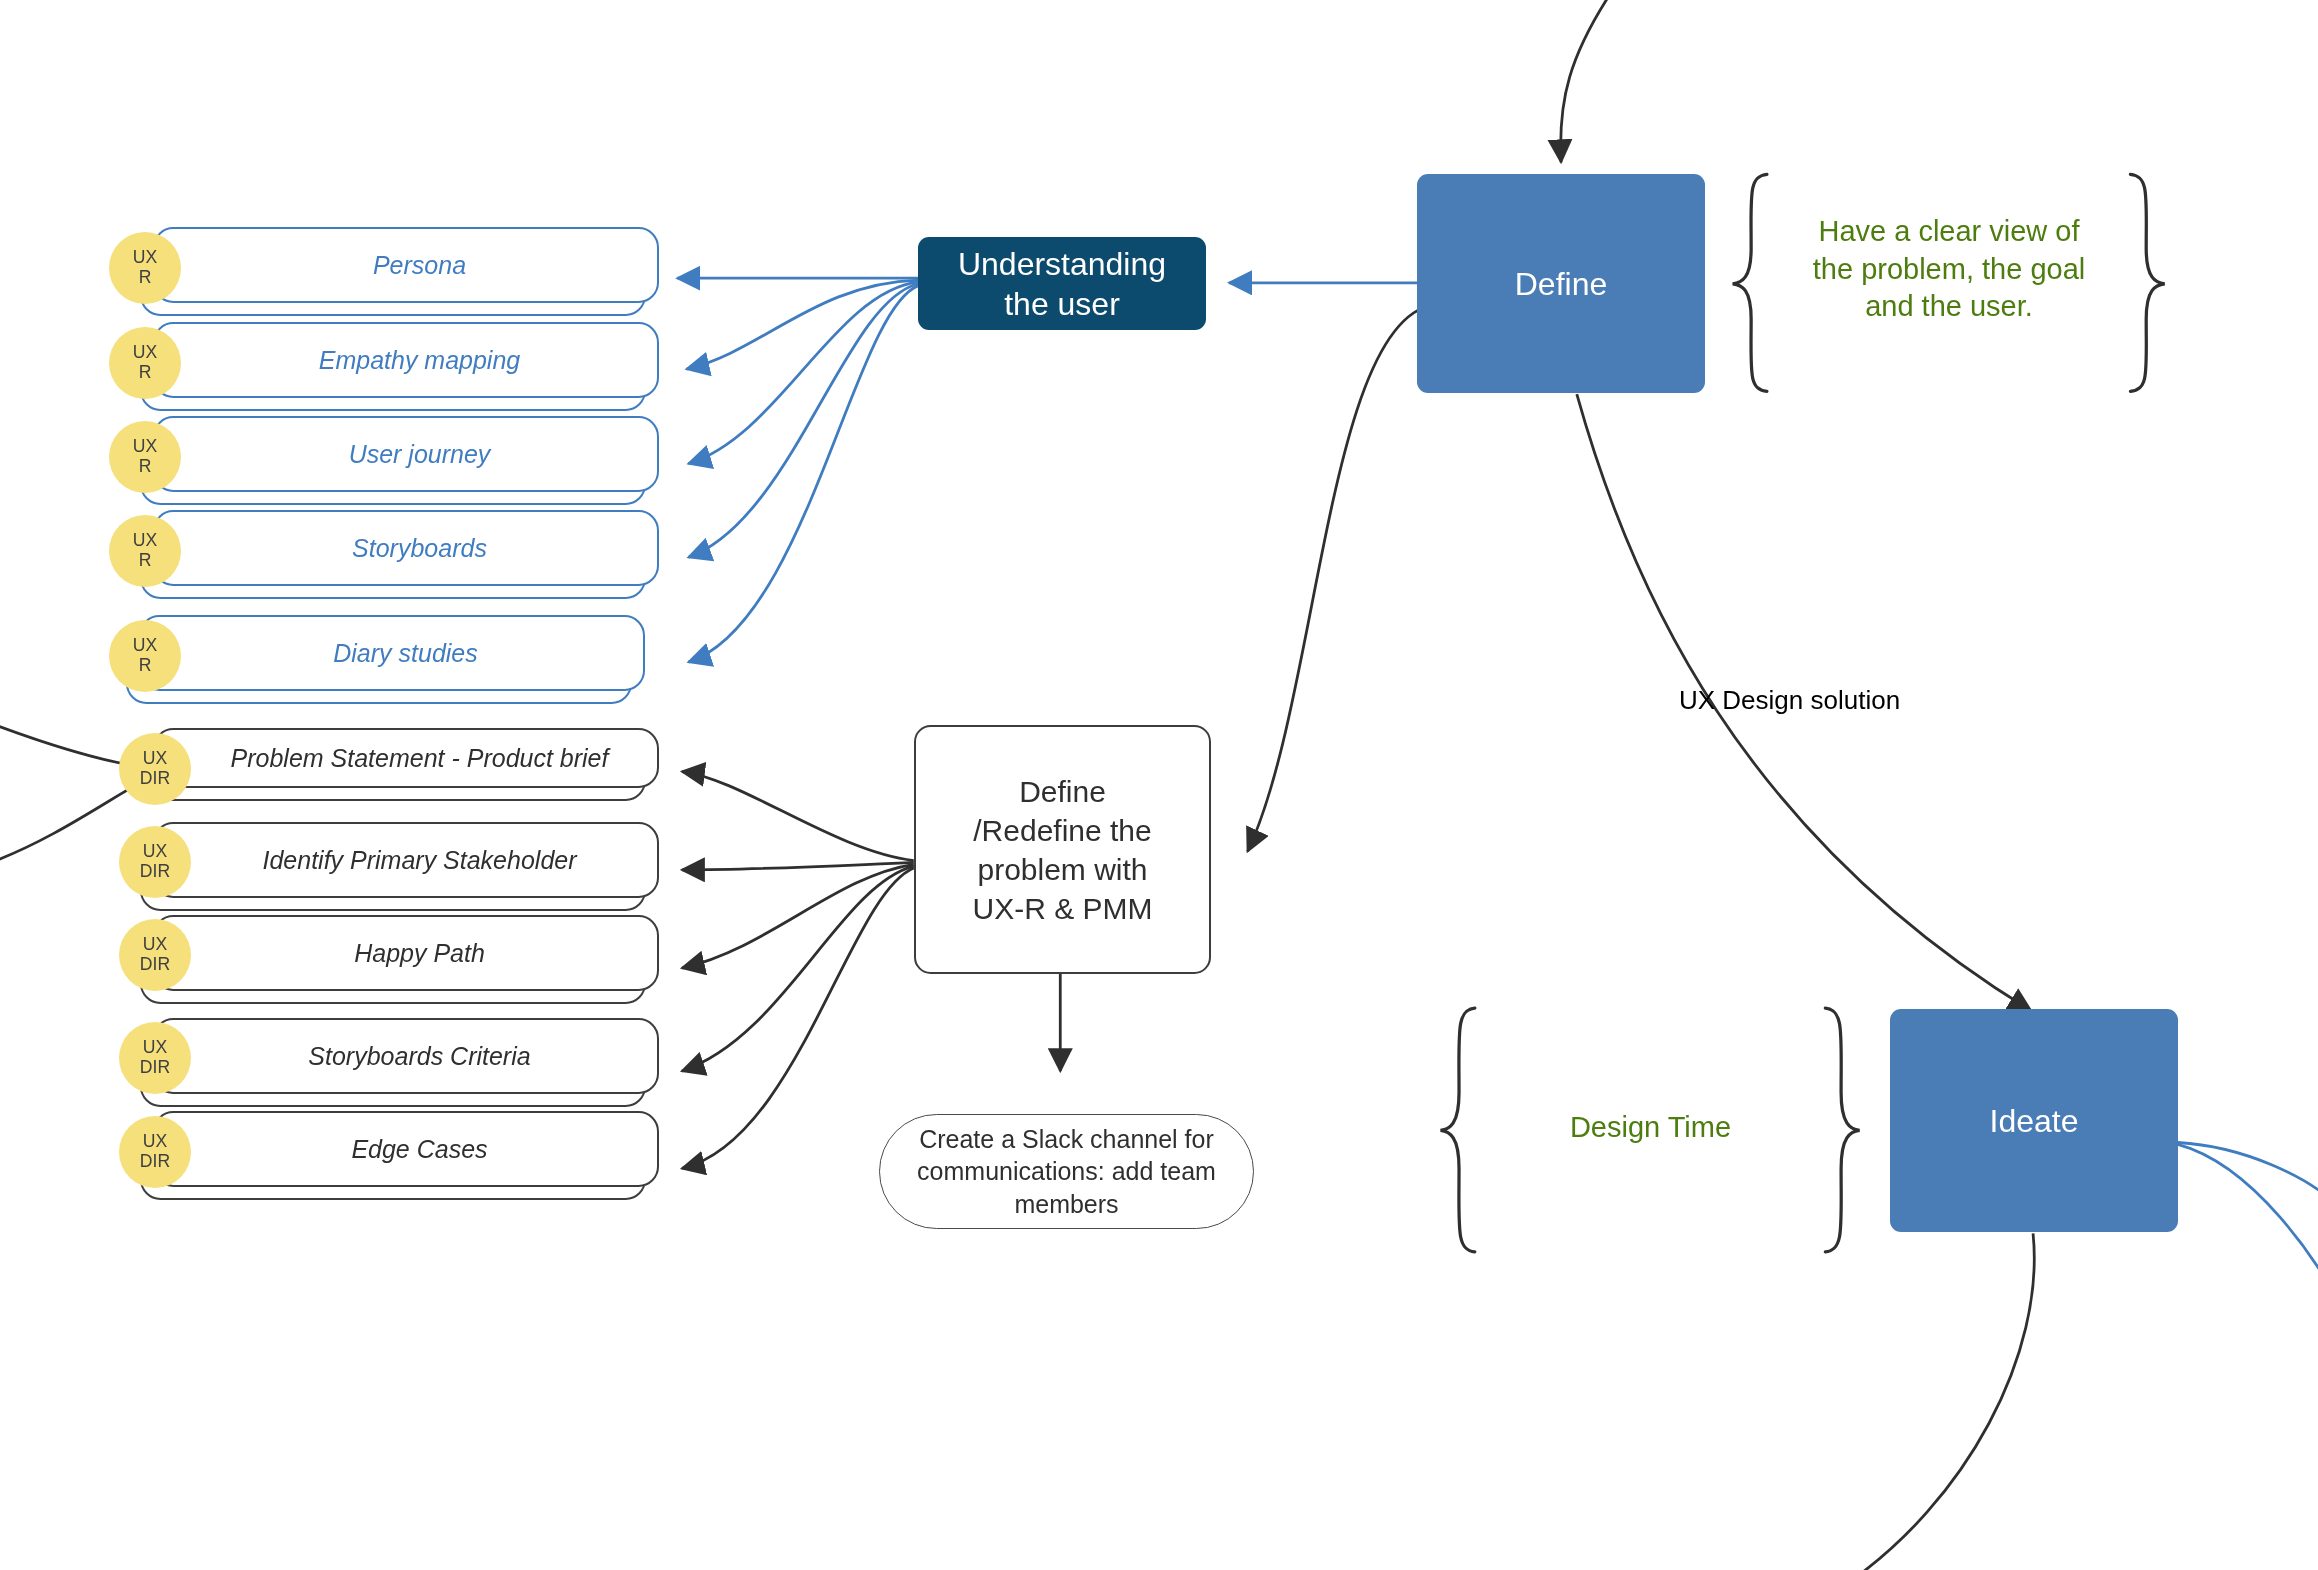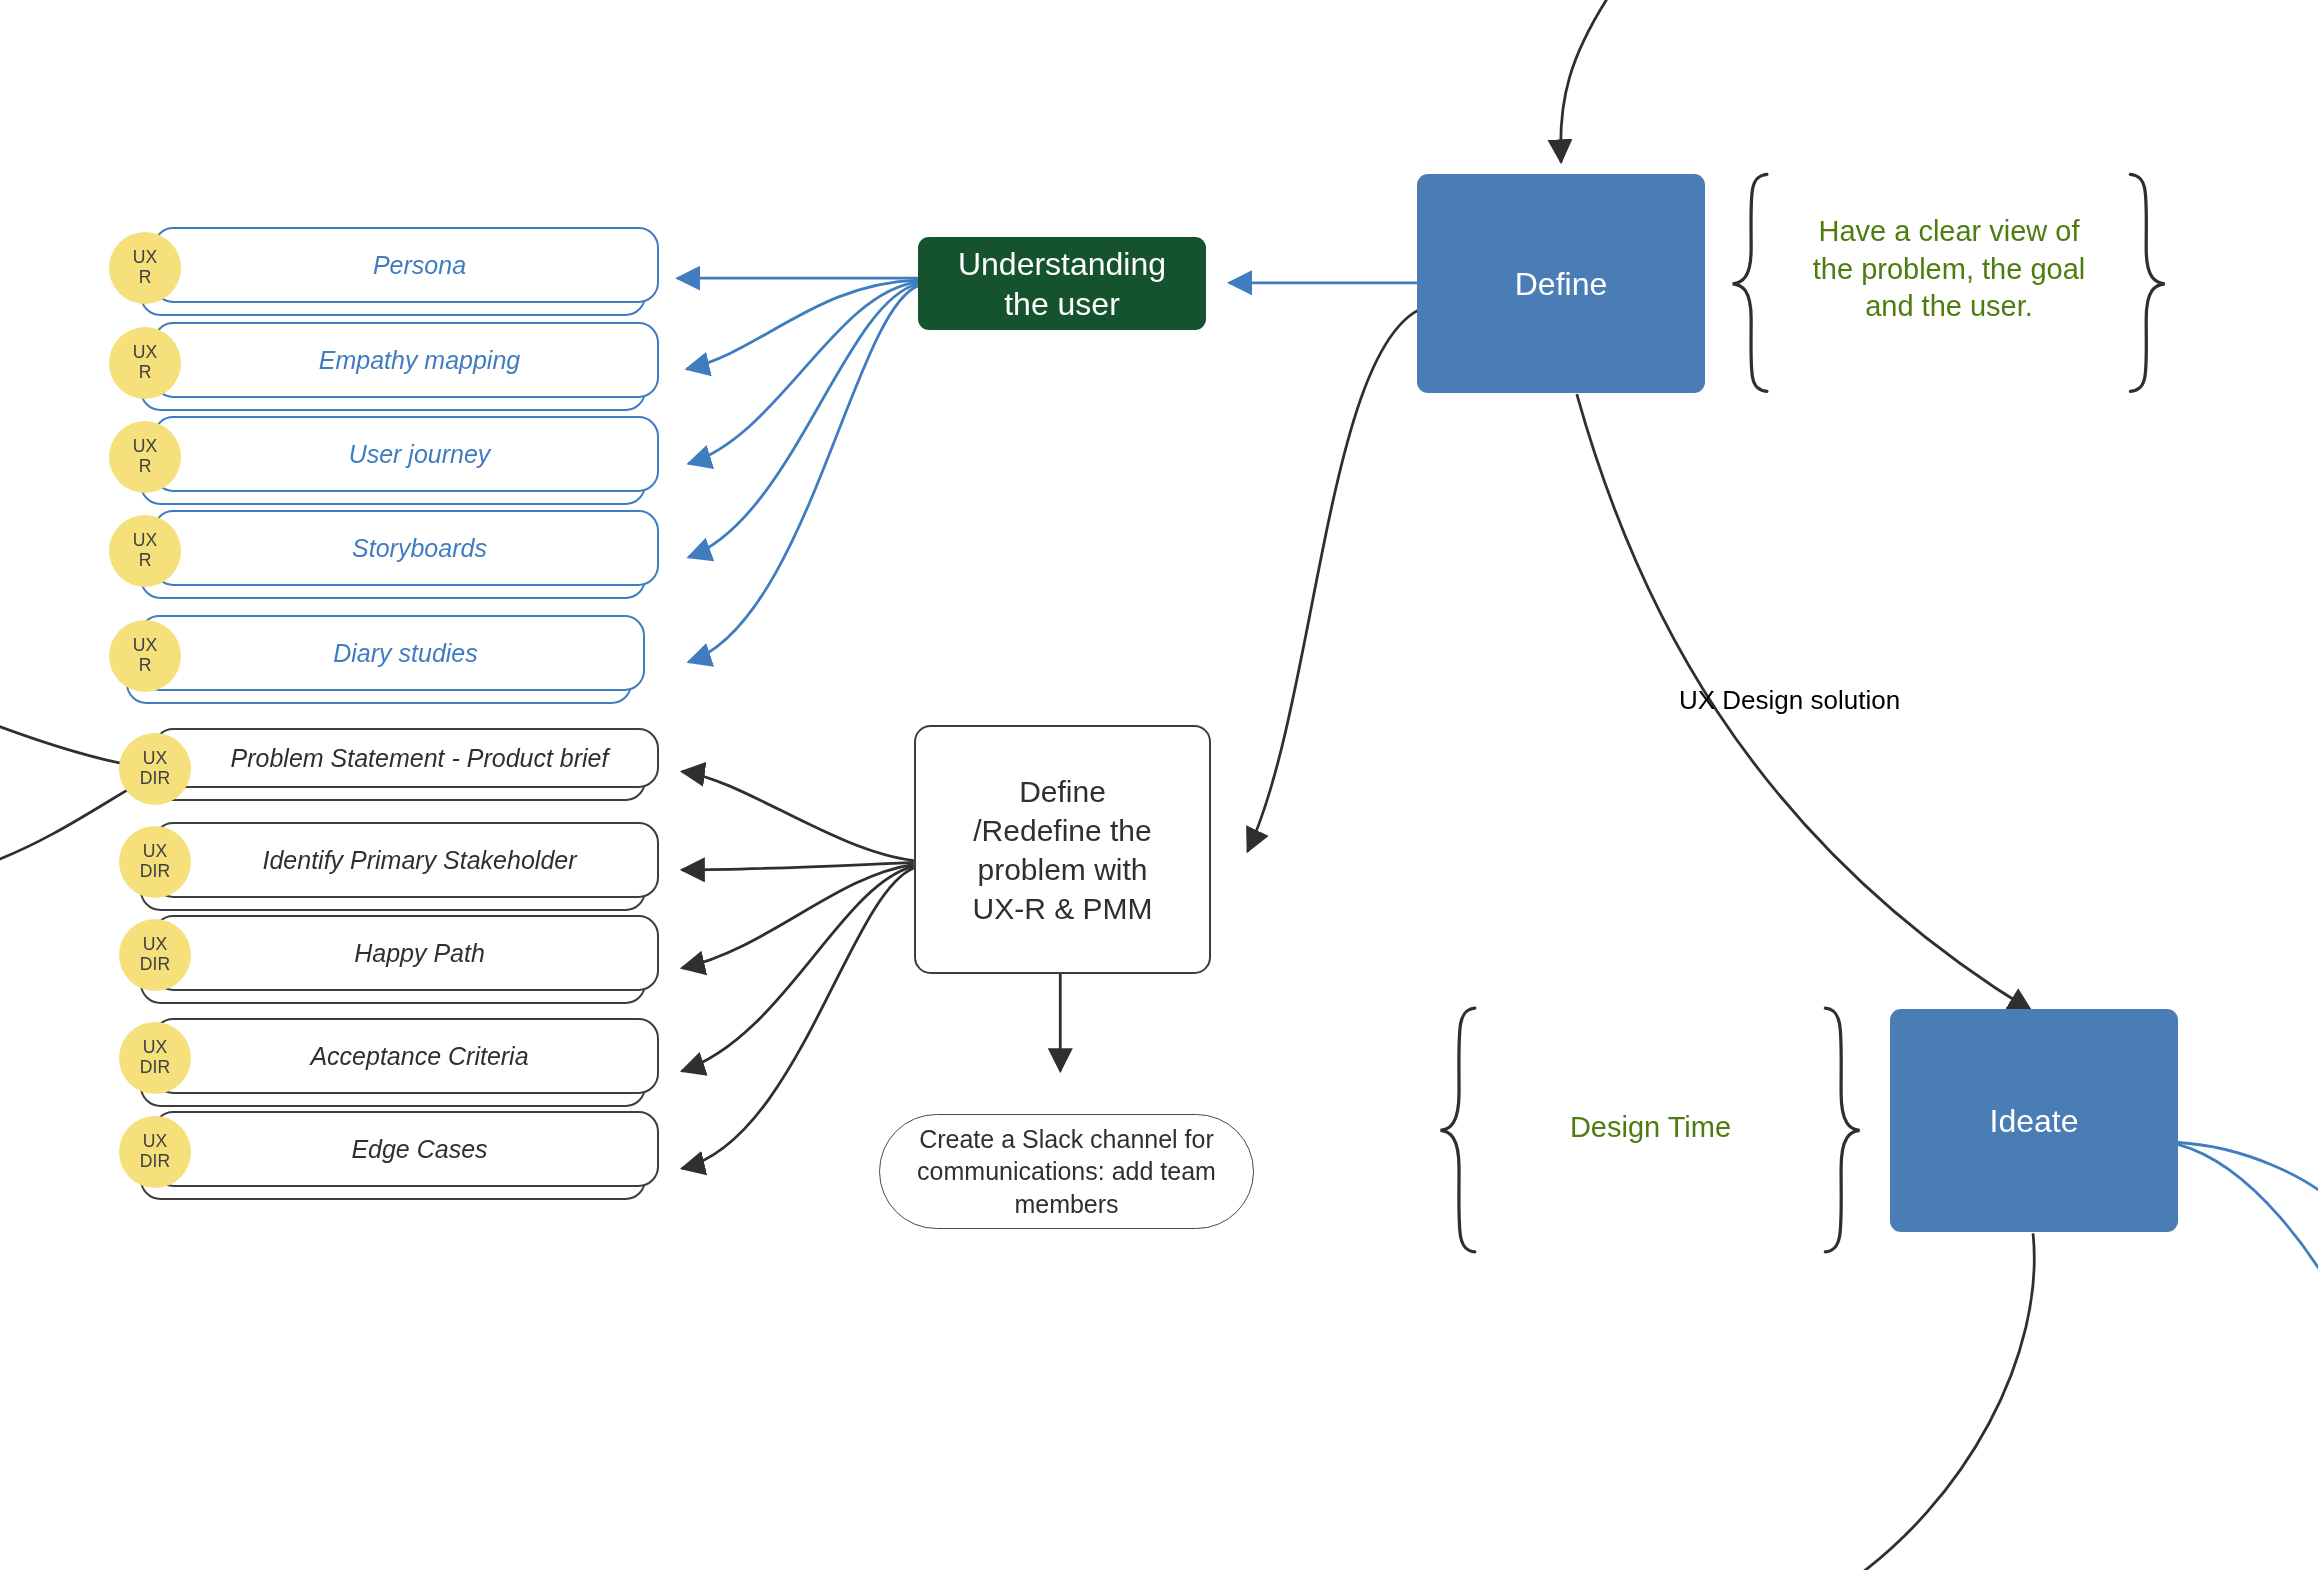--- a/index.html
+++ b/index.html
@@ -19,21 +19,21 @@
   .card.dark .label{color:#2f2f2f;}
 
   .badge{position:absolute;width:72px;height:72px;border-radius:50%;
     background:#f5e07c;display:flex;flex-direction:column;align-items:center;justify-content:center;
     font-size:17.6px;color:#404040;line-height:1.12;z-index:6;}
   .badge span{display:block;}
 
   
   .pbox{position:absolute;border-radius:11px;display:flex;align-items:center;
     justify-content:center;text-align:center;color:#ffffff;line-height:1.25;box-sizing:border-box;}
-  .pbox.light{background:#14532d;}
+  .pbox.light{background:#0c4a6e;}
   .pbox.solid{background:#4a7cb5;}
 
   .wbox{position:absolute;background:#ffffff;border:2.8px solid #3d3d3d;border-radius:16.7px;
     display:flex;align-items:center;justify-content:center;text-align:center;
     color:#2f2f2f;line-height:1.3;box-sizing:border-box;}
   .pill{position:absolute;background:#ffffff;border:1.9px solid #4a4a4a;border-radius:186px;
     display:flex;align-items:center;justify-content:center;text-align:center;
     color:#2f2f2f;line-height:1.3;box-sizing:border-box;padding:0 24px;margin-top:40px;}
 
   .note{position:absolute;text-align:center;color:#4d7c0f;line-height:1.3;}
@@ -194,21 +194,21 @@
     <div class="label">Happy Path</div>
   </div>
   <div class="badge" style="left:119px;top:919px;">
     <span>UX</span>
     <span>DIR</span>
   </div>
 
   <div class="card dark" style="left:153px;top:1018px;width:506px;height:76px;">
     <div class="sheet back"></div>
     <div class="sheet"></div>
-    <div class="label">Acceptance Criteria</div>
+    <div class="label">Storyboards Criteria</div>
   </div>
   <div class="badge" style="left:119px;top:1022px;">
     <span>UX</span>
     <span>DIR</span>
   </div>
 
   <div class="card dark" style="left:153px;top:1111px;width:506px;height:76px;">
     <div class="sheet back"></div>
     <div class="sheet"></div>
     <div class="label">Edge Cases</div>

